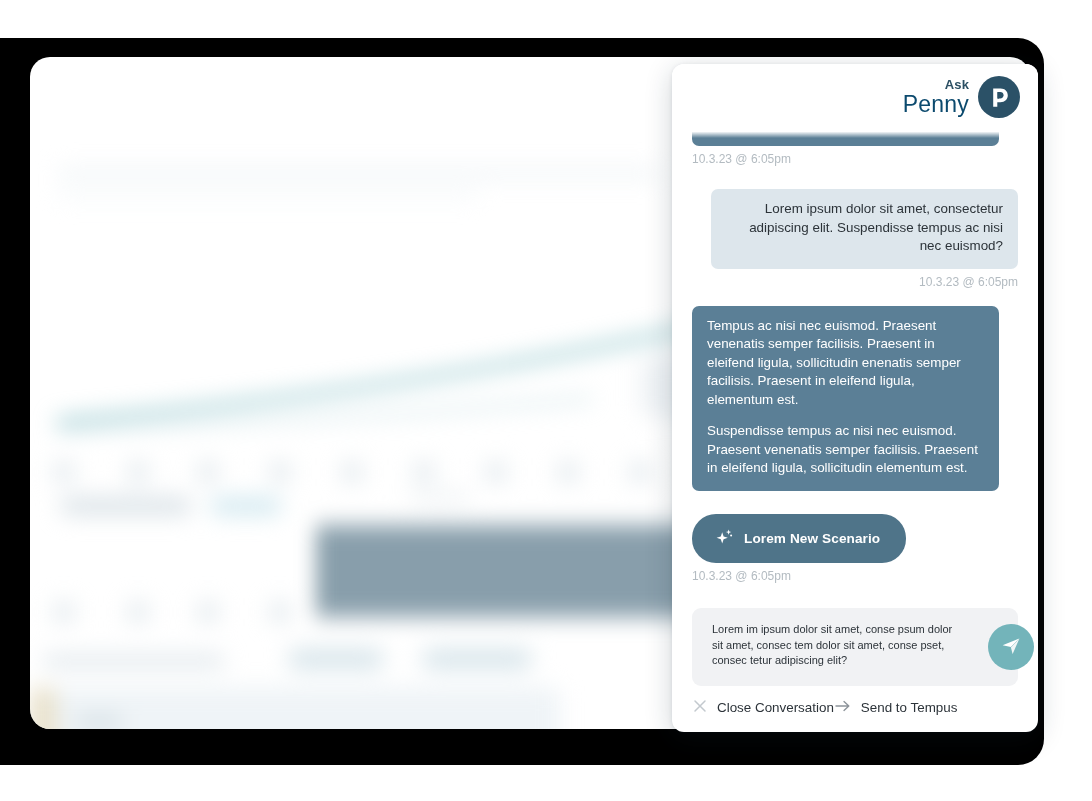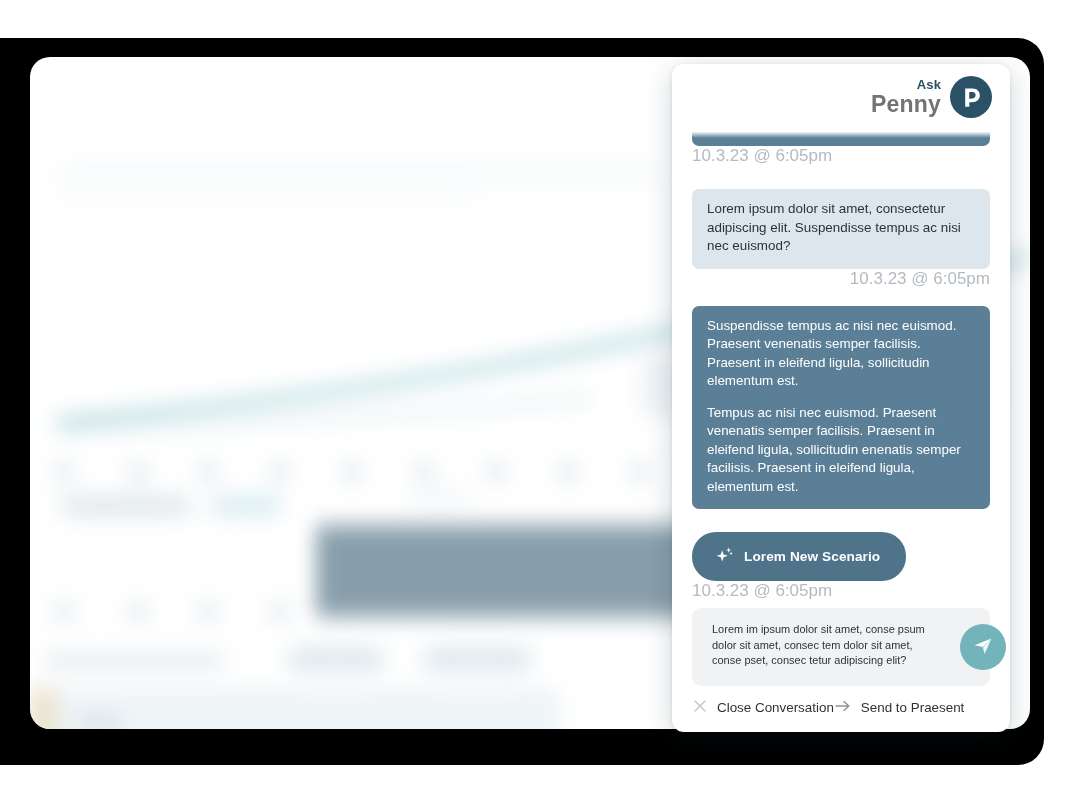--- a/index.html
+++ b/index.html
@@ -76,21 +76,21 @@
     position: absolute;
     background: #f2f6f8;
     border-radius: 10px;
   }
 
   
   .chat-panel {
     position: absolute;
     left: 672px;
     top: 64px;
-    width: 338px;
+    width: 366px;
     height: 668px;
     background: #ffffff;
     border-radius: 12px;
     box-shadow: 0 6px 28px rgba(20,40,55,0.20), 0 1px 4px rgba(20,40,55,0.10);
     display: flex;
     flex-direction: column;
     overflow: hidden;
   }
 
   
@@ -118,22 +118,22 @@
   }
   .brand-ask {
     font-size: 13px;
     font-weight: bold;
     color: #2b4f63;
     letter-spacing: 0.1px;
     margin-bottom: 2px;
   }
   .brand-penny {
     font-size: 23px;
-    font-weight: bold;
-    color: #737373;
+    font-weight: normal;
+    color: #0c4a6e;
     letter-spacing: 0.2px;
     line-height: 1;
   }
   .brand-logo {
     width: 42px; height: 42px;
     border-radius: 50%;
     background: #2b5167;
     display: flex; align-items: center; justify-content: center;
     box-shadow: 0 0 0 3px #ffffff;
     margin-bottom: -2px;
@@ -150,21 +150,21 @@
     position: absolute;
     left: 0; right: 0; top: 0;
     height: 10px;
     background: linear-gradient(#ffffff 35%, rgba(255,255,255,0));
     z-index: 4;
     pointer-events: none;
   }
 
   .msg-row { display: flex; flex-direction: column; }
   .msg-row.left  { align-items: flex-start; }
-  .msg-row.right { align-items: flex-end; }
+  .msg-row.right { align-items: flex-end; text-align: right; }
 
   .bubble {
     max-width: 307px;
     padding: 11px 15px 13px 15px;
     font-size: 13.4px;
     line-height: 1.38;
     border-radius: 7px;
   }
   .bubble.bot {
     background: #5b7f96;
@@ -175,22 +175,23 @@
     color: #2c3339;
   }
   .bubble p + p { margin-top: 13px; }
 
   .bubble.clipped {
     margin-top: -32px;
     padding-top: 0;
   }
 
   .stamp {
-    font-size: 17px;
+    font-size: 12px;
     color: #b3bbc1;
+    margin-top: 6px;
   }
 
   .spacer-16 { height: 17px; }
   .spacer-22 { height: 23px; }
 
   
   .scenario-btn {
     display: inline-flex;
     align-items: center;
     gap: 10px;
@@ -367,22 +368,22 @@
         <div class="bubble user">
           <p>Lorem ipsum dolor sit amet, consectetur adipiscing elit. Suspendisse tempus ac nisi nec euismod?</p>
         </div>
         <div class="stamp">10.3.23 @ 6:05pm</div>
       </div>
 
       <div class="spacer-16"></div>
 
       <div class="msg-row left">
         <div class="bubble bot">
+          <p>Tempus ac nisi nec euismod. Praesent venenatis semper facilisis. Praesent in eleifend ligula, sollicitudin enenatis semper facilisis. Praesent in eleifend ligula, elementum est.</p>
           <p>Suspendisse tempus ac nisi nec euismod. Praesent venenatis semper facilisis. Praesent in eleifend ligula, sollicitudin elementum est.</p>
-          <p>Tempus ac nisi nec euismod. Praesent venenatis semper facilisis. Praesent in eleifend ligula, sollicitudin enenatis semper facilisis. Praesent in eleifend ligula, elementum est.</p>
         </div>
       </div>
 
       <div class="spacer-22"></div>
 
       <div class="msg-row left">
         <button class="scenario-btn">
           <span class="foot-ico">
             <svg width="20" height="20" viewBox="0 0 20 20" aria-hidden="true">
               <path d="M8.2 5.2 L9.6 9.4 L13.8 10.8 L9.6 12.2 L8.2 16.4 L6.8 12.2 L2.6 10.8 L6.8 9.4 Z" fill="#ffffff"></path>
@@ -420,18 +421,18 @@
           </svg>
         </span>
         <span>Close Conversation</span>
       </button>
       <button class="foot-action">
         <span class="foot-ico">
           <svg width="18" height="16" viewBox="0 0 18 16" aria-hidden="true">
             <path d="M2 8 H14.5 M10 3.6 L14.8 8 L10 12.4" stroke="#8d949a" stroke-width="1.4" fill="none" stroke-linecap="round" stroke-linejoin="round"></path>
           </svg>
         </span>
-        <span>Send to Praesent</span>
+        <span>Send to Tempus</span>
       </button>
     </div>
 
   </div>
 </div>
 
 </body></html>

